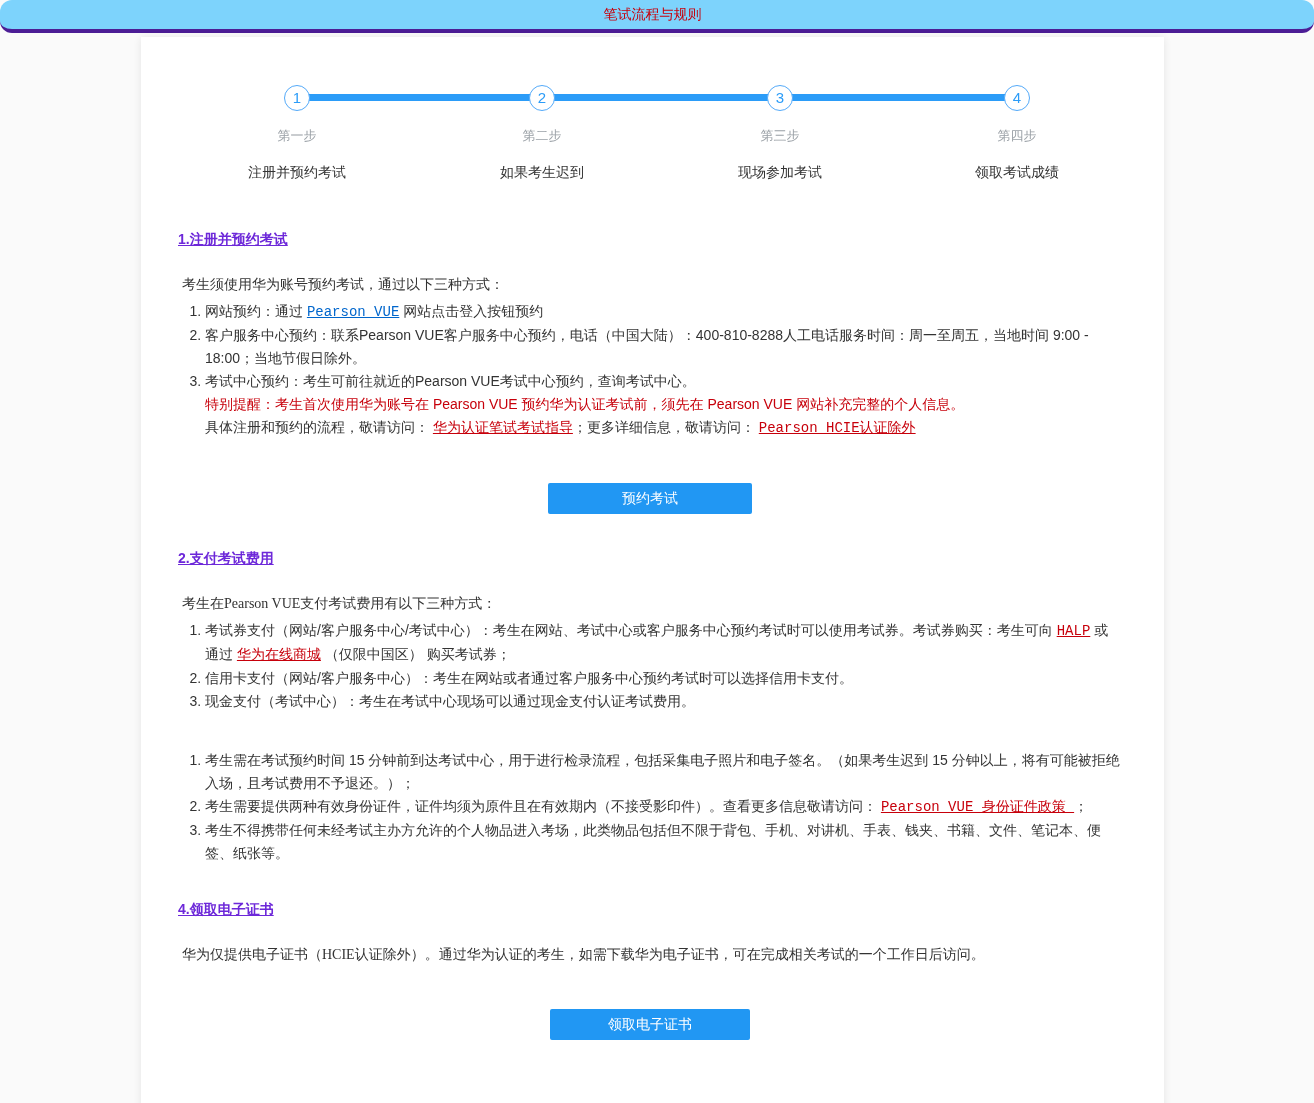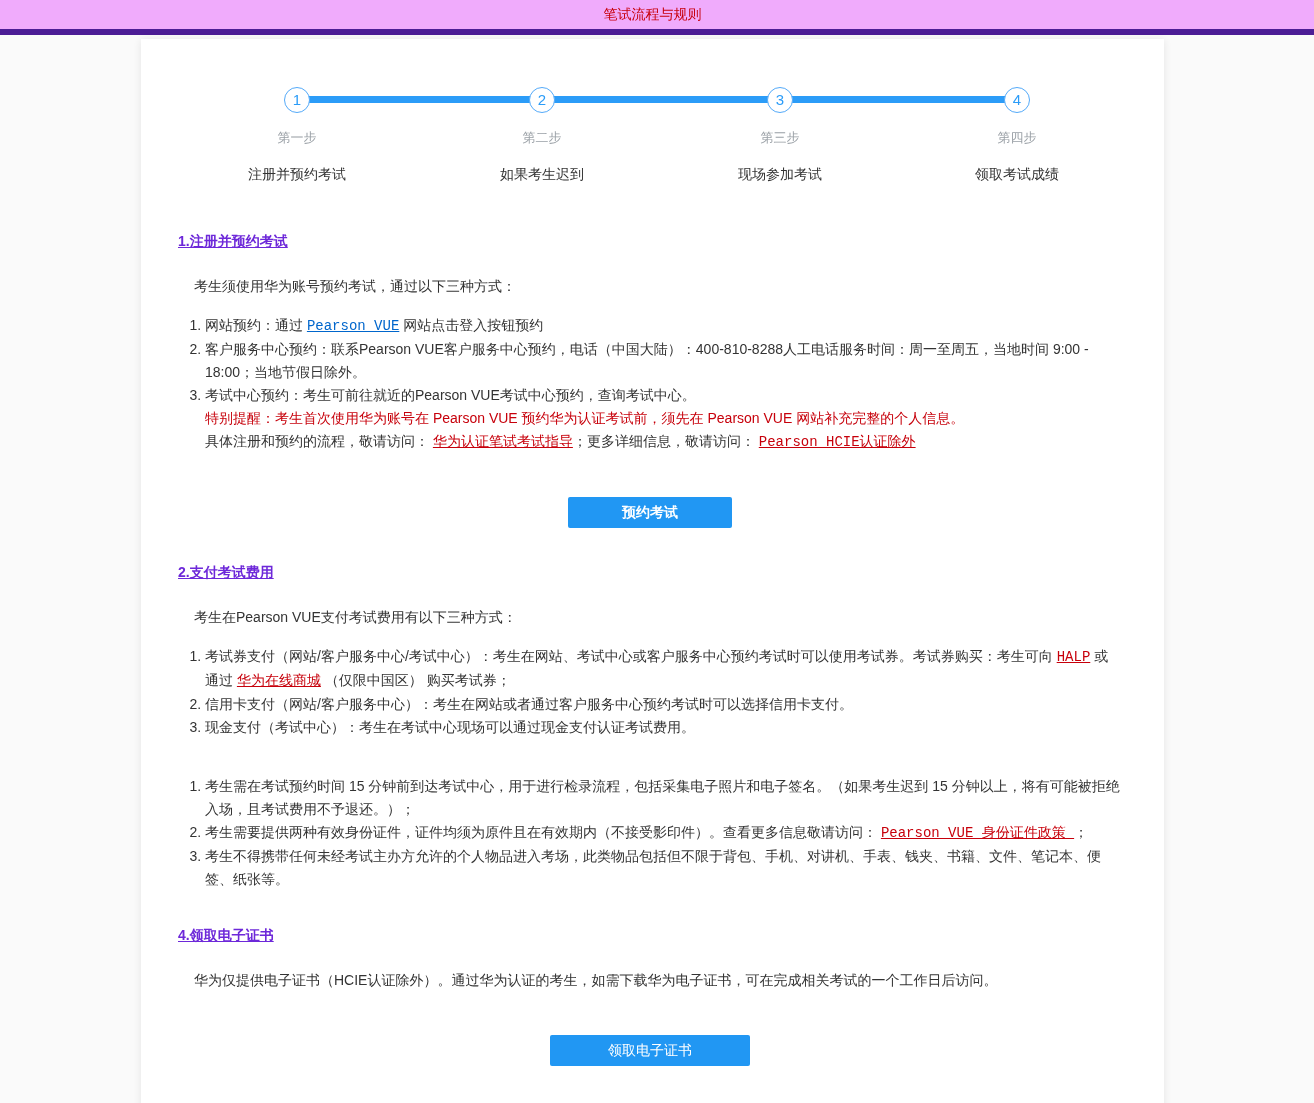--- a/index.html
+++ b/index.html
@@ -4,21 +4,21 @@
 <style>
   html,body{margin:0;padding:0;}
   body{
     width:1314px;height:1103px;
     background:#fafafa;
     font-family:"Liberation Sans","DejaVu Sans",sans-serif;
     color:#333;
     overflow:hidden;
   }
   
-  .tabs-bar{height:29px;background:#f0abfc;border-bottom:6px solid #4c1d95;}
+  .tabs-bar{height:29px;background:#7dd3fc;border-bottom:4px solid #4c1d95;border-radius:12px;}
   .tabs-inner{width:1023px;margin-left:141px;display:flex;height:100%;}
   .tab{flex:1;display:flex;align-items:center;justify-content:center;
        font-size:14px;color:#333;cursor:pointer;}
   .tab.active{color:#c7000b;}
 
   
   .card{width:1023px;margin-left:141px;margin-top:4px;background:#ffffff;
         box-shadow:0 1px 8px rgba(0,0,0,0.09);
         padding:48px 0 55px;box-sizing:border-box;min-height:1060px;}
 
@@ -30,34 +30,34 @@
   .step-circle{width:24px;height:24px;line-height:24px;margin:0 auto;
                border:1px solid #54aaf9;border-radius:50%;background:#fff;
                color:#2b9cf8;font-size:15px;position:relative;z-index:1;}
   .step-label{margin-top:16px;color:#9aa0a6;font-size:13px;}
   .step-title{margin-top:19px;color:#333;font-size:14px;}
 
   
   .content{padding:0 42px 0 37px;font-size:14px;}
   .section-heading{font-size:14px;font-weight:bold;color:#6d28d9;margin:0 0 24px;text-decoration:underline;}
   .section{margin-bottom:36px;}
-  .intro{margin:16px;line-height:23px;}
+  .intro{margin:4px;line-height:23px;font-family:Liberation Serif, serif;}
   ol.items{margin:0;padding-left:27px;line-height:23px;}
   ol.items li{margin:0;}
   .notes{padding-left:27px;line-height:23px;}
   .notes p{margin:0;}
   .red-text{color:#c7000b;}
   a.lnk{text-decoration:underline;cursor:pointer;font-family:Liberation Mono, monospace;}
   a.lnk.blue{color:#0066cc;}
   a.lnk.red{color:#c7000b;}
 
   .btn{display:block;margin:43px auto 0;height:31px;background:#2197f3;color:#fff;
        font-size:14px;border:none;border-radius:2px;cursor:pointer;
        font-family:"Liberation Sans","DejaVu Sans",sans-serif;}
-  .btn-register{width:164px;font-weight:bold;}
+  .btn-register{width:204px;}
   .btn-certificate{width:200px;}
 </style>
 </head>
 <body>
 
 <div class="tabs-bar">
   <div class="tabs-inner">
     <div class="tab active">笔试流程与规则</div>
   </div>
 </div>

